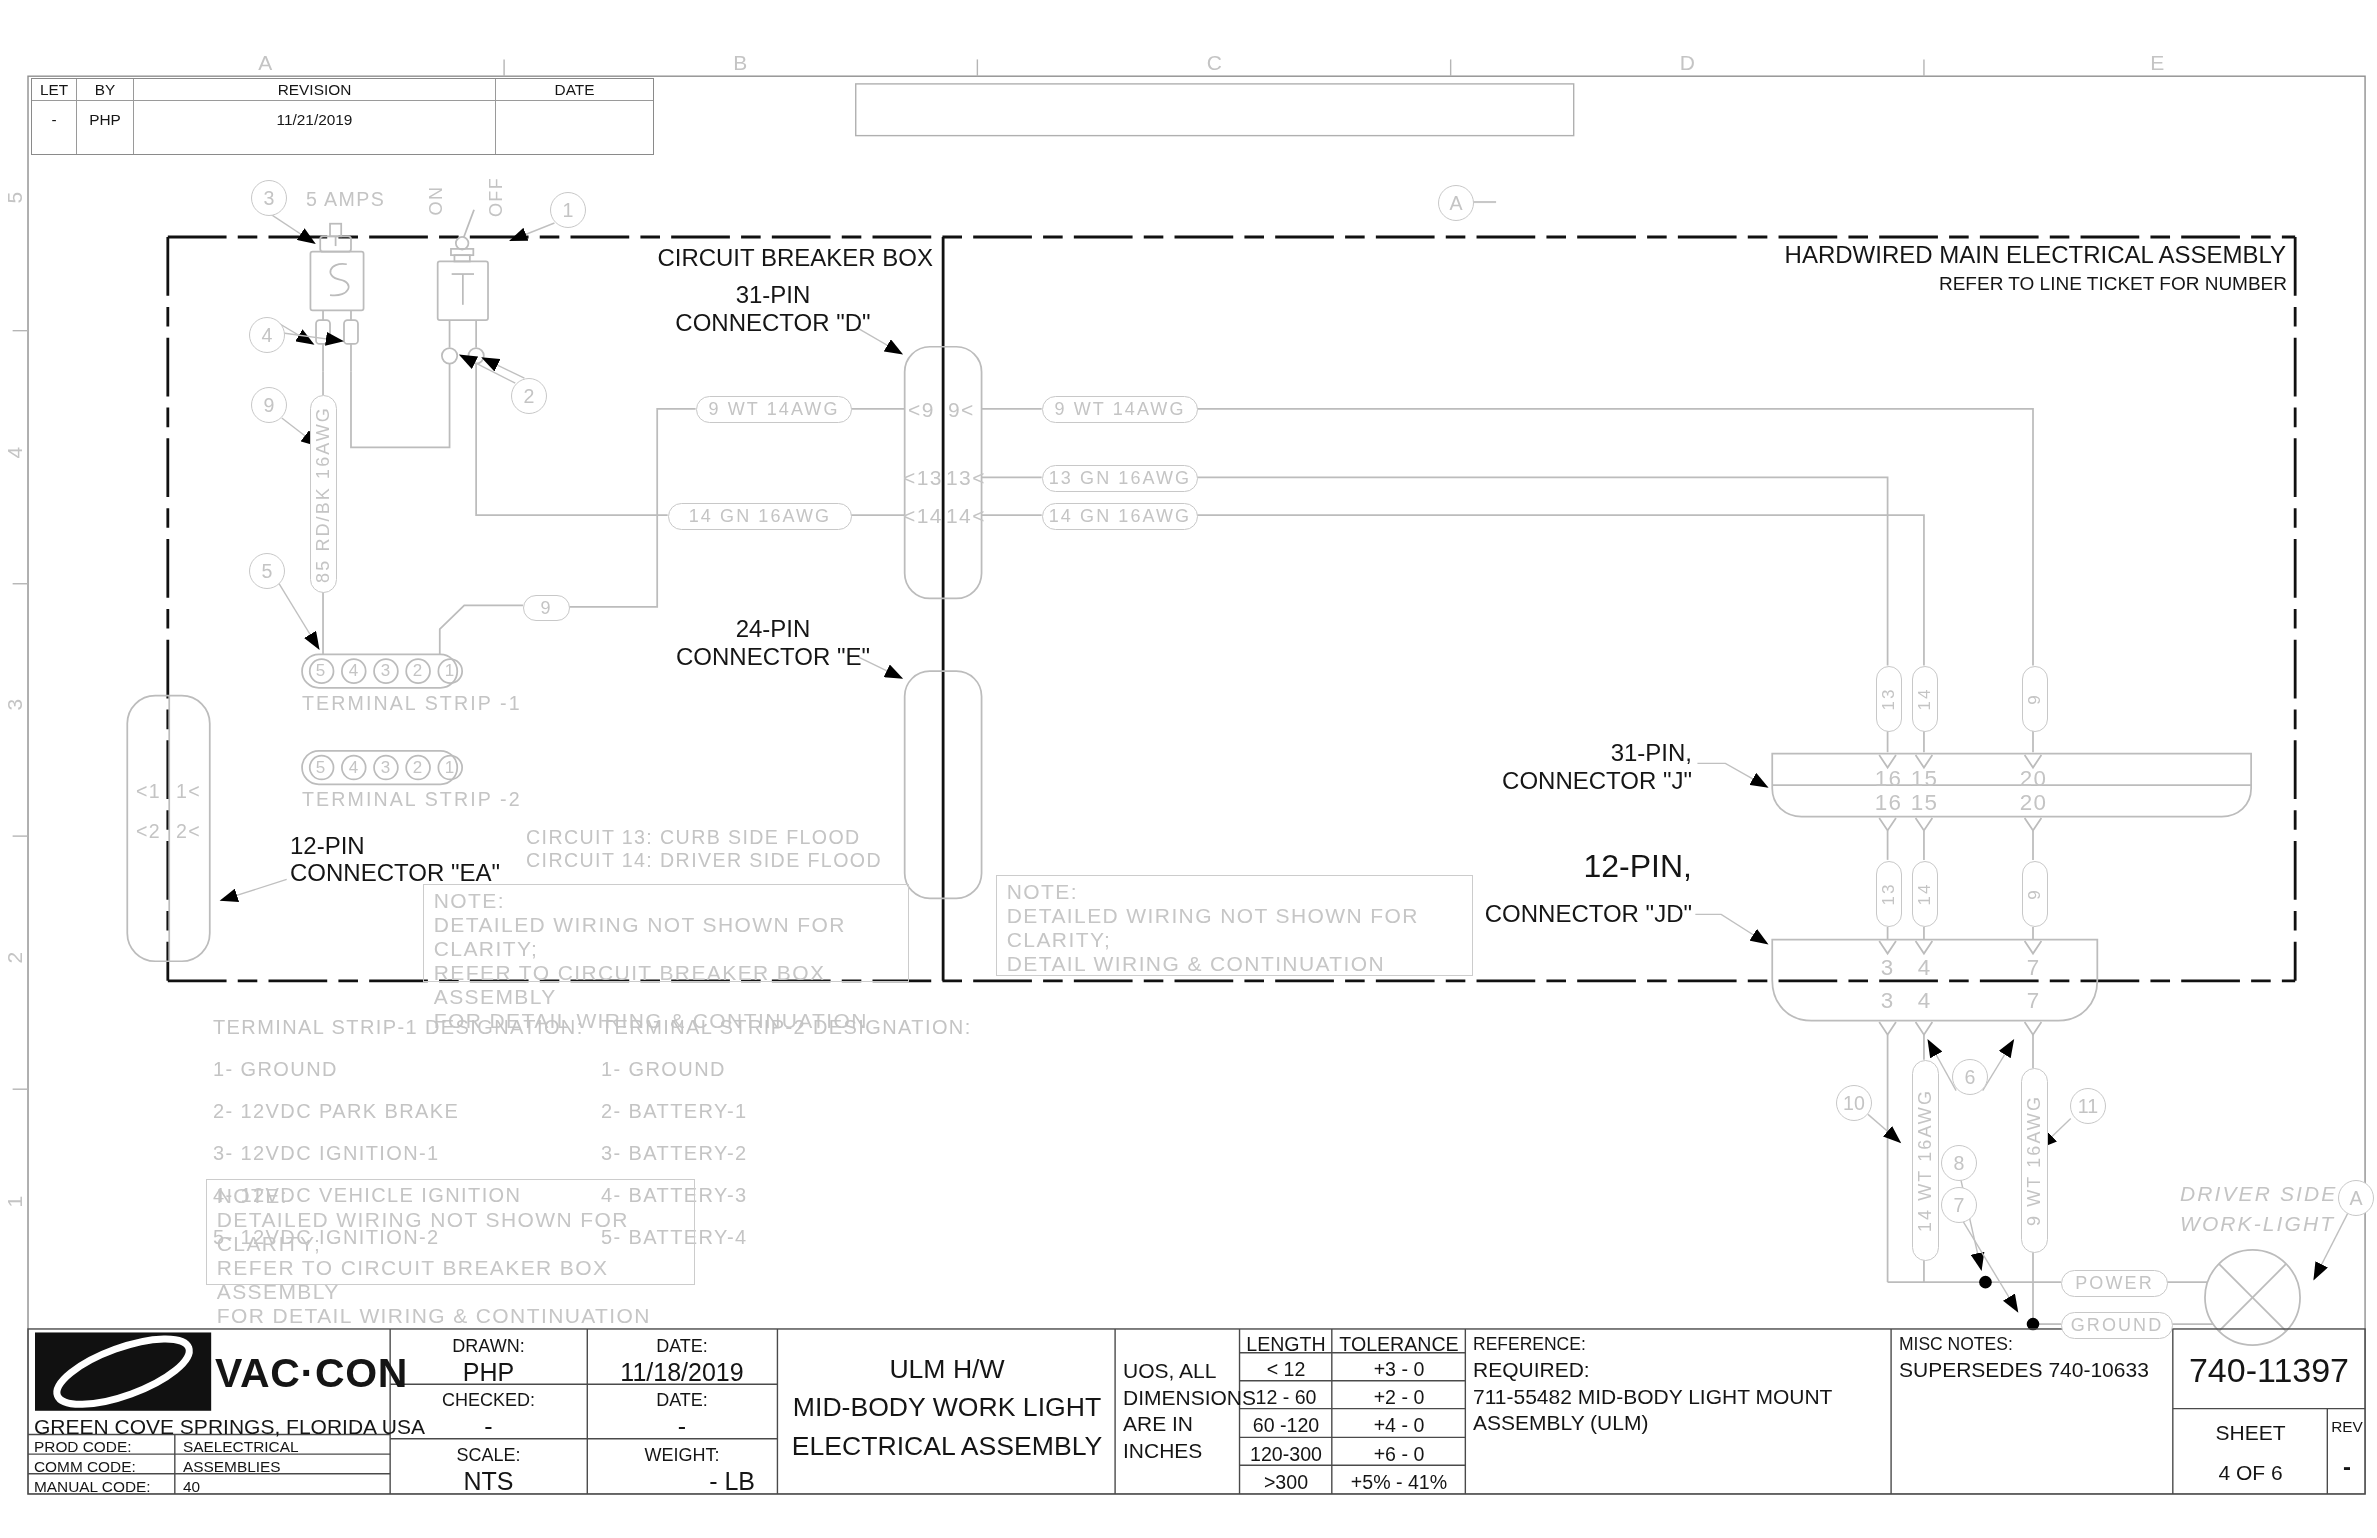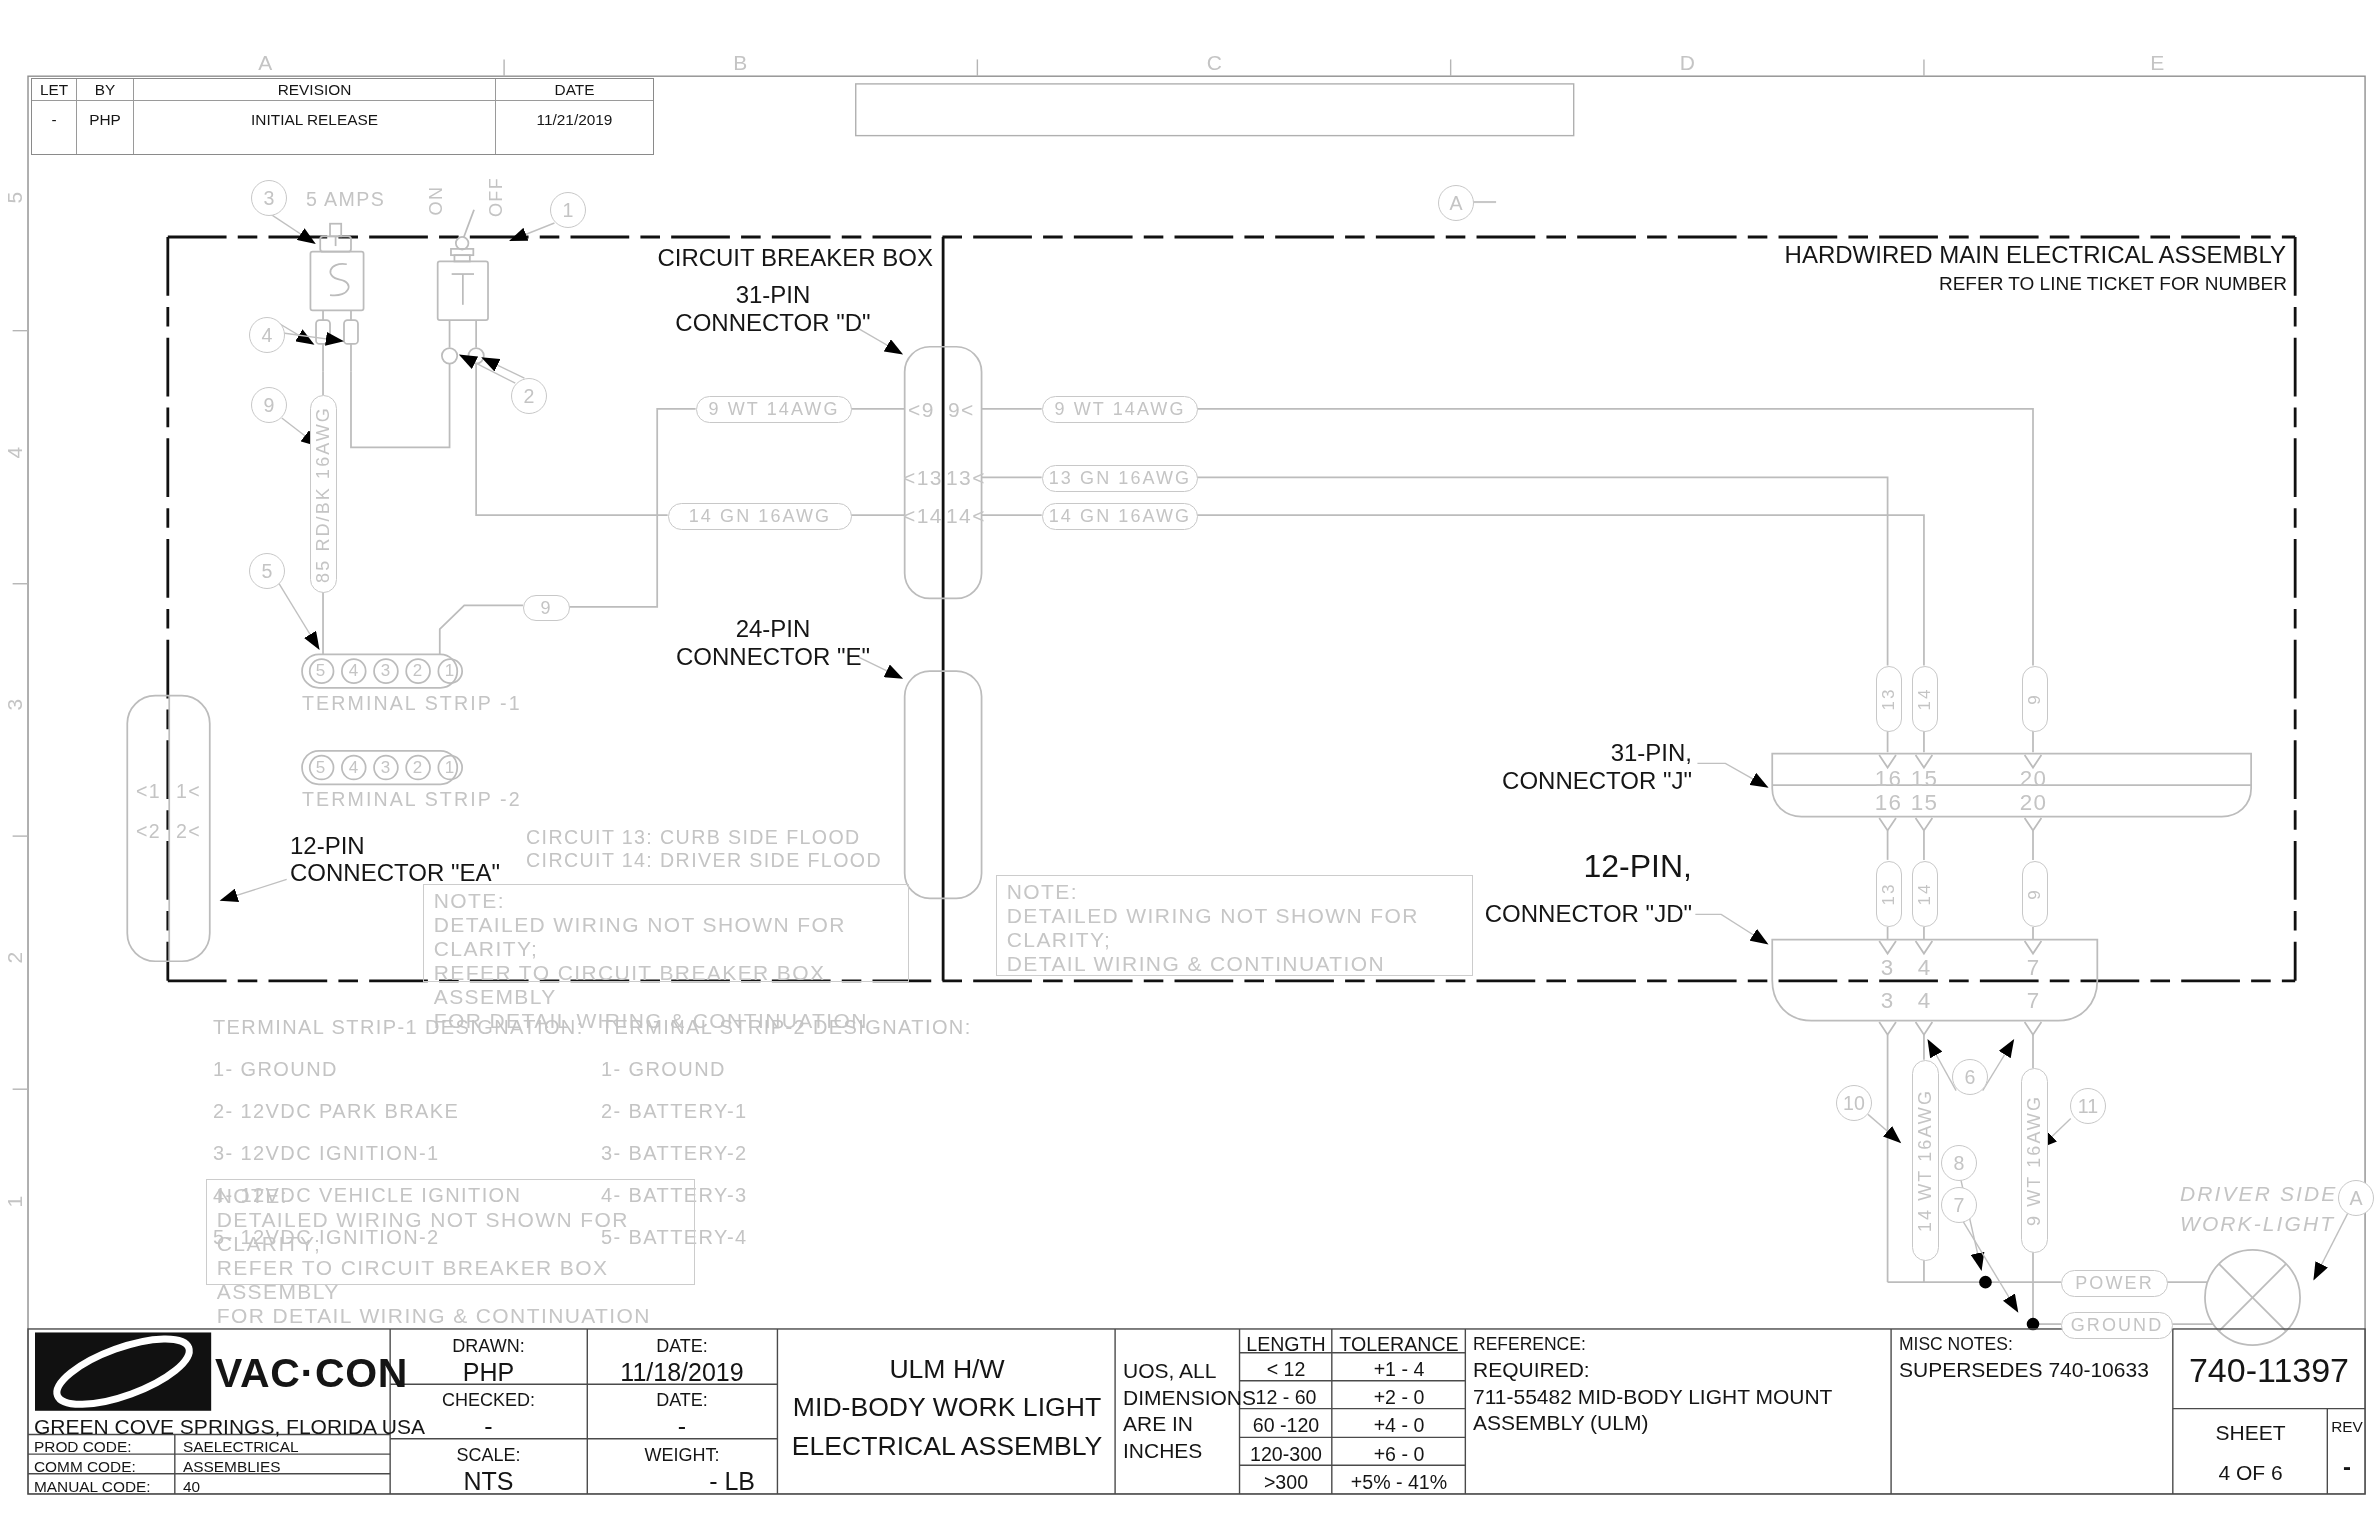--- a/index.html
+++ b/index.html
@@ -239,21 +239,20 @@
   <div class="t g rot" style="left:0px;top:943px;width:28px;height:28px;font-size:21px">2</div>
   <div class="t g rot" style="left:0px;top:1187px;width:28px;height:28px;font-size:21px">1</div>
 
   <div class="grid-rev">
     <div>LET</div>
     <div>BY</div>
     <div>REVISION</div>
     <div>DATE</div>
     <div>-</div>
     <div>PHP</div>
-    <div>INITIAL RELEASE</div>
     <div>11/21/2019</div>
   </div>
 
 
   <div class="balloon" style="left:1438px;top:185px">
       <span>A</span>
     </div>
 
   <div class="t k r" style="left:615px;top:246px;width:318px;font-size:24px">CIRCUIT BREAKER BOX</div>
   <div class="t k r" style="left:1748px;top:243px;width:538px;font-size:24px">HARDWIRED MAIN ELECTRICAL ASSEMBLY</div>
@@ -472,21 +471,21 @@
   <div class="tb c" style="left:778px;top:1431px;width:338px;font-size:26.6px">ELECTRICAL ASSEMBLY</div>
 
   <div class="tb" style="left:1123px;top:1359px;font-size:21px">UOS, ALL</div>
   <div class="tb" style="left:1123px;top:1386px;font-size:21px">DIMENSIONS</div>
   <div class="tb" style="left:1123px;top:1412px;font-size:21px">ARE IN</div>
   <div class="tb" style="left:1123px;top:1439px;font-size:21px">INCHES</div>
 
   <div class="tb c" style="left:1240px;top:1333px;width:92px;font-size:19.6px">LENGTH</div>
   <div class="tb c" style="left:1332px;top:1333px;width:134px;font-size:19.6px">TOLERANCE</div>
   <div class="tb c" style="left:1240px;top:1358px;width:92px;font-size:19.6px">&lt; 12</div>
-  <div class="tb c" style="left:1332px;top:1358px;width:134px;font-size:19.6px">+1 - 4</div>
+  <div class="tb c" style="left:1332px;top:1358px;width:134px;font-size:19.6px">+3 - 0</div>
   <div class="tb c" style="left:1240px;top:1386px;width:92px;font-size:19.6px">12 - 60</div>
   <div class="tb c" style="left:1332px;top:1386px;width:134px;font-size:19.6px">+2 - 0</div>
   <div class="tb c" style="left:1240px;top:1414px;width:92px;font-size:19.6px">60 -120</div>
   <div class="tb c" style="left:1332px;top:1414px;width:134px;font-size:19.6px">+4 - 0</div>
   <div class="tb c" style="left:1240px;top:1443px;width:92px;font-size:19.6px">120-300</div>
   <div class="tb c" style="left:1332px;top:1443px;width:134px;font-size:19.6px">+6 - 0</div>
   <div class="tb c" style="left:1240px;top:1471px;width:92px;font-size:19.6px">&gt;300</div>
   <div class="tb c" style="left:1332px;top:1471px;width:134px;font-size:19.6px">+5% - 41%</div>
 
   <div class="tb" style="left:1473px;top:1334px;font-size:17.5px">REFERENCE:</div>

